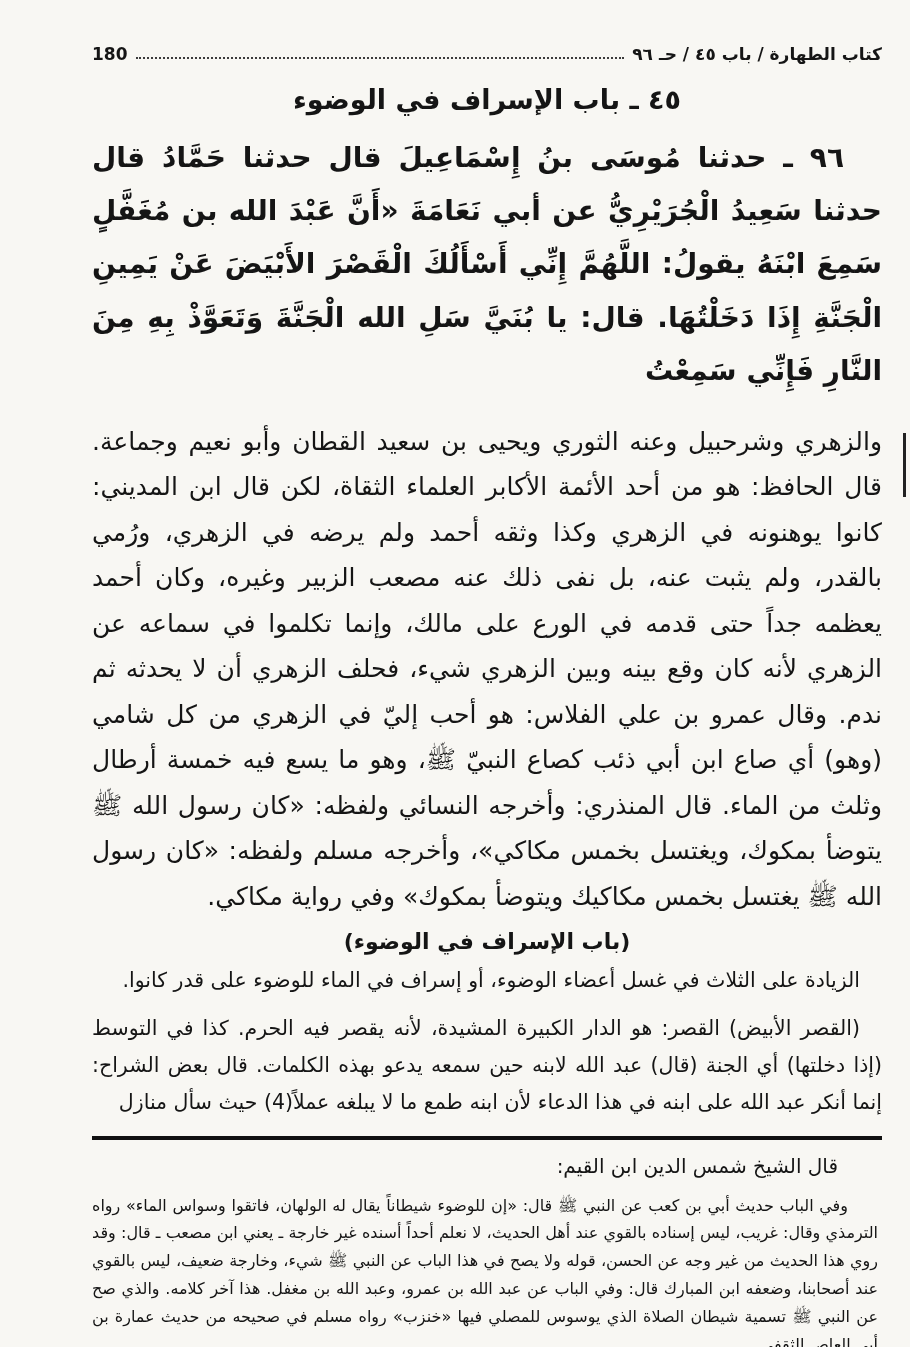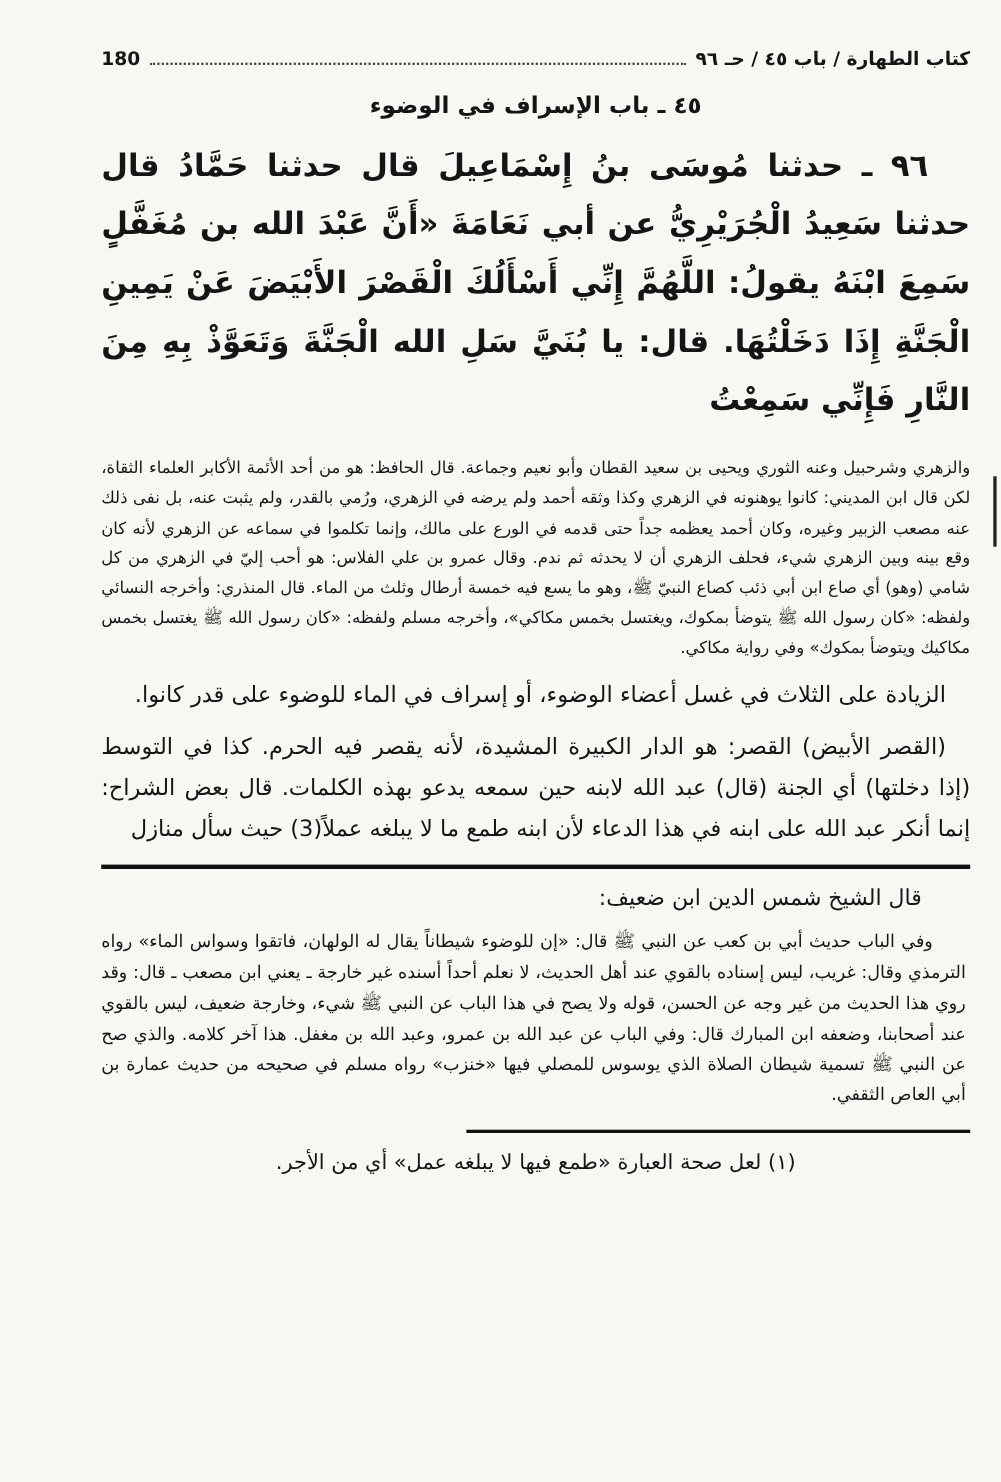--- a/index.html
+++ b/index.html
@@ -35,38 +35,38 @@
     flex: 1;
     border-bottom: 2px dotted #3b3b3b;
     margin: 0 8px 5px 8px;
     min-width: 40px;
   }
   .page-number { white-space: nowrap; }
 
   
   .chapter-title {
     text-align: center;
-    font-size: 21px;
+    font-size: 27px;
     font-weight: bold;
     margin: 10px 0 16px 0;
   }
 
   
   .hadith {
     font-size: 28px;
     font-weight: bold;
     line-height: 1.9;
     text-align: justify;
     text-indent: 38px;
     margin: 0 0 22px 0;
   }
 
   
   .commentary {
-    font-size: 15px;
+    font-size: 25px;
     line-height: 1.82;
     text-align: justify;
     margin: 0 0 10px 0;
   }
 
   .section-heading {
     text-align: center;
     font-size: 22px;
     font-weight: bold;
     margin: 6px 0 8px 0;
@@ -134,28 +134,29 @@
     <span class="leader"></span>
     <span class="page-number">180</span>
   </div>
 
   <h1 class="chapter-title">٤٥ ـ باب الإسراف في الوضوء</h1>
 
   <p class="hadith">٩٦ ـ حدثنا مُوسَى بنُ إِسْمَاعِيلَ قال حدثنا حَمَّادُ قال حدثنا سَعِيدُ الْجُرَيْرِيُّ عن أبي نَعَامَةَ «أَنَّ عَبْدَ الله بن مُغَفَّلٍ سَمِعَ ابْنَهُ يقولُ: اللَّهُمَّ إِنِّي أَسْأَلُكَ الْقَصْرَ الأَبْيَضَ عَنْ يَمِينِ الْجَنَّةِ إِذَا دَخَلْتُهَا. قال: يا بُنَيَّ سَلِ الله الْجَنَّةَ وَتَعَوَّذْ بِهِ مِنَ النَّارِ فَإِنِّي سَمِعْتُ</p>
 
   <p class="commentary">والزهري وشرحبيل وعنه الثوري ويحيى بن سعيد القطان وأبو نعيم وجماعة. قال الحافظ: هو من أحد الأئمة الأكابر العلماء الثقاة، لكن قال ابن المديني: كانوا يوهنونه في الزهري وكذا وثقه أحمد ولم يرضه في الزهري، ورُمي بالقدر، ولم يثبت عنه، بل نفى ذلك عنه مصعب الزبير وغيره، وكان أحمد يعظمه جداً حتى قدمه في الورع على مالك، وإنما تكلموا في سماعه عن الزهري لأنه كان وقع بينه وبين الزهري شيء، فحلف الزهري أن لا يحدثه ثم ندم. وقال عمرو بن علي الفلاس: هو أحب إليّ في الزهري من كل شامي (وهو) أي صاع ابن أبي ذئب كصاع النبيّ ﷺ، وهو ما يسع فيه خمسة أرطال وثلث من الماء. قال المنذري: وأخرجه النسائي ولفظه: «كان رسول الله ﷺ يتوضأ بمكوك، ويغتسل بخمس مكاكي»، وأخرجه مسلم ولفظه: «كان رسول الله ﷺ يغتسل بخمس مكاكيك ويتوضأ بمكوك» وفي رواية مكاكي.</p>
 
+  <h2 class="section-heading">(باب الإسراف في الوضوء)</h2>
 
   <p class="gloss">الزيادة على الثلاث في غسل أعضاء الوضوء، أو إسراف في الماء للوضوء على قدر كانوا.</p>
 
-  <p class="gloss">(القصر الأبيض) القصر: هو الدار الكبيرة المشيدة، لأنه يقصر فيه الحرم. كذا في التوسط (إذا دخلتها) أي الجنة (قال) عبد الله لابنه حين سمعه يدعو بهذه الكلمات. قال بعض الشراح: إنما أنكر عبد الله على ابنه في هذا الدعاء لأن ابنه طمع ما لا يبلغه عملاً(3) حيث سأل منازل</p>
+  <p class="gloss">(القصر الأبيض) القصر: هو الدار الكبيرة المشيدة، لأنه يقصر فيه الحرم. كذا في التوسط (إذا دخلتها) أي الجنة (قال) عبد الله لابنه حين سمعه يدعو بهذه الكلمات. قال بعض الشراح: إنما أنكر عبد الله على ابنه في هذا الدعاء لأن ابنه طمع ما لا يبلغه عملاً(4) حيث سأل منازل</p>
 
   <hr class="section-divider">
 
-  <p class="ibnqayyim-heading">قال الشيخ شمس الدين ابن ضعيف:</p>
+  <p class="ibnqayyim-heading">قال الشيخ شمس الدين ابن القيم:</p>
 
   <p class="ibnqayyim-text">وفي الباب حديث أبي بن كعب عن النبي ﷺ قال: «إن للوضوء شيطاناً يقال له الولهان، فاتقوا وسواس الماء» رواه الترمذي وقال: غريب، ليس إسناده بالقوي عند أهل الحديث، لا نعلم أحداً أسنده غير خارجة ـ يعني ابن مصعب ـ قال: وقد روي هذا الحديث من غير وجه عن الحسن، قوله ولا يصح في هذا الباب عن النبي ﷺ شيء، وخارجة ضعيف، ليس بالقوي عند أصحابنا، وضعفه ابن المبارك قال: وفي الباب عن عبد الله بن عمرو، وعبد الله بن مغفل. هذا آخر كلامه. والذي صح عن النبي ﷺ تسمية شيطان الصلاة الذي يوسوس للمصلي فيها «خنزب» رواه مسلم في صحيحه من حديث عمارة بن أبي العاص الثقفي.</p>
 
   <hr class="footnote-divider">
 
   <p class="footnote">(١) لعل صحة العبارة «طمع فيها لا يبلغه عمل» أي من الأجر.</p>
 
 </div>
 
 <div class="margin-mark"></div>

